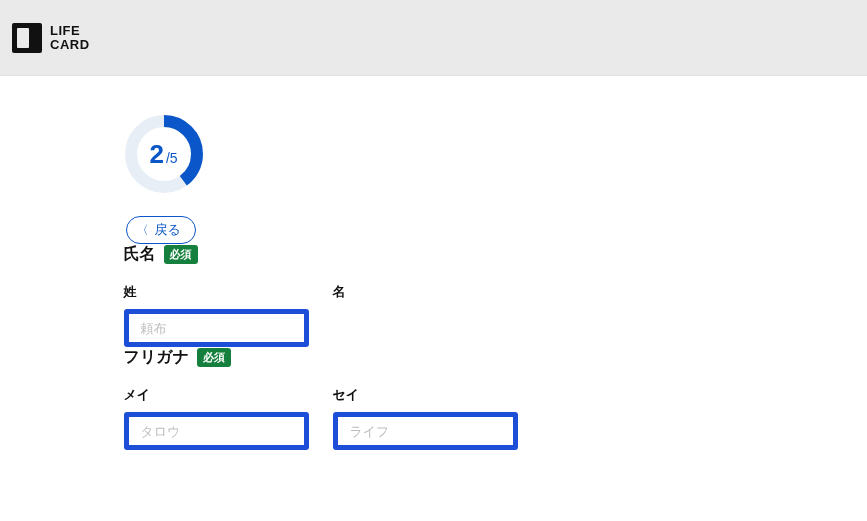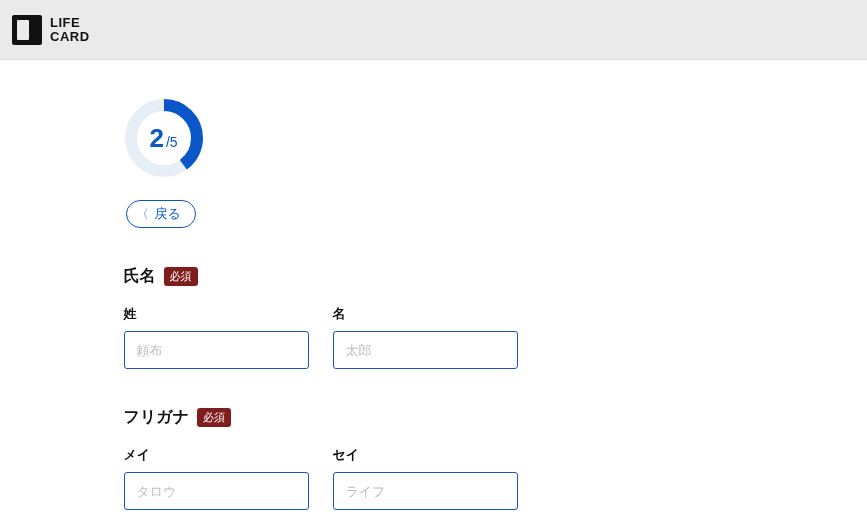--- a/index.html
+++ b/index.html
@@ -1,38 +1,38 @@
 <!DOCTYPE html>
 <html><head>
   <meta charset="utf-8">
   <style>
     * { box-sizing: border-box; margin: 0; padding: 0; }
     body { font-family: -apple-system, BlinkMacSystemFont, "Segoe UI", "Hiragino Sans", "Hiragino Kaku Gothic ProN", Meiryo, sans-serif; background: #fff; color: #111; }
-    .header { background: #eaeaea; height: 60px; display: flex; align-items: center; padding: 0 12px; border-bottom: 1px solid #e0e0e0; }
+    .header { background: #eaeaea; height: 76px; display: flex; align-items: center; padding: 0 12px; border-bottom: 1px solid #e0e0e0; }
     .logo-wrap { display: flex; align-items: center; gap: 8px; }
     .logo-mark { width: 30px; height: 30px; background: #111; position: relative; border-radius: 2px; }
     .logo-mark::after { content:''; position:absolute; left:5px; top:5px; width:12px; height:20px; background:#eaeaea; border-radius:1px; }
     .logo-text { font-weight: 700; font-size: 13px; line-height: 1.05; letter-spacing: 0.5px; color:#111; }
     .container { width: 620px; margin: 0 auto; padding: 30px 0 40px; position: relative; }
     .step-row { display: flex; align-items: center; gap: 24px; margin-top: 8px; }
     .progress-ring { width: 80px; height: 80px; position: relative; flex-shrink: 0; }
     .progress-ring svg { transform: rotate(-90deg); }
     .progress-center { position:absolute; inset:0; display:flex; align-items:center; justify-content:center; }
     .progress-center .cur { font-size: 26px; font-weight: 600; color: #0b57c9; }
     .progress-center .tot { font-size: 14px; color: #0b57c9; margin-left: 2px; margin-top: 8px; }
     .page-title { font-size: 24px; font-weight: 700; letter-spacing: 1px; }
     .back-btn { margin-top: 22px; margin-left: 2px; display: inline-flex; align-items:center; gap:6px; border: 1.5px solid #0b57c9; color:#0b57c9; background:#fff; border-radius: 14px; padding: 4px 14px 4px 10px; font-size: 13px; cursor:pointer; font-family:inherit; }
     .back-btn .chev { font-size: 12px; }
-    .section { margin-top: 38px; }
+    .section { }
     .section-label { display:flex; align-items:center; gap:8px; font-size: 16px; font-weight: 700; }
-    .req-badge { background:#7f1d1d; color:#fff; font-size:11px; padding:2px 6px; border-radius:3px; font-weight:400; }
+    .req-badge { background:#15803d; color:#fff; font-size:11px; padding:2px 6px; border-radius:3px; font-weight:700; }
     .fields-row { display:flex; gap: 24px; margin-top: 18px; }
     .field { display:flex; flex-direction:column; gap:8px; flex: 0 0 auto; }
     .field-label { font-size: 13px; font-weight: 700; }
-    .field input { width: 185px; height: 38px; border: 1px solid #1d4ed8; border-radius: 3px; padding: 0 12px; font-size: 13px; font-family:inherit; }
+    .field input { width: 185px; height: 38px; border: 5px solid #1d4ed8; border-radius: 3px; padding: 0 12px; font-size: 13px; font-family:inherit; }
     .field input::placeholder { color: #bdbdbd; }
   </style>
 </head>
 <body>
 
 <header class="header">
   <div class="logo-wrap">
     <div class="logo-mark"></div>
     <div class="logo-text">
       <div>LIFE</div>
@@ -66,21 +66,20 @@
       <span>氏名</span>
       <span class="req-badge">必須</span>
     </div>
     <div class="fields-row">
       <div class="field">
         <label class="field-label">姓</label>
         <input type="text" placeholder="頼布" style="">
       </div>
       <div class="field">
         <label class="field-label">名</label>
-        <input type="text" placeholder="太郎" style="">
       </div>
     </div>
   </div>
 
   <div class="section">
     <div class="section-label">
       <span>フリガナ</span>
       <span class="req-badge">必須</span>
     </div>
     <div class="fields-row">

